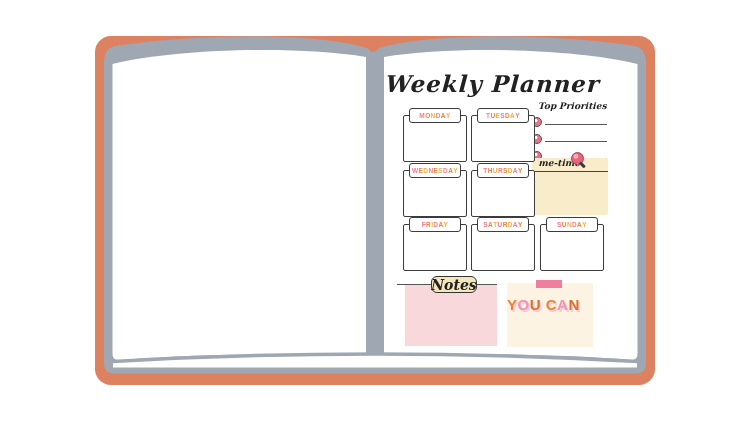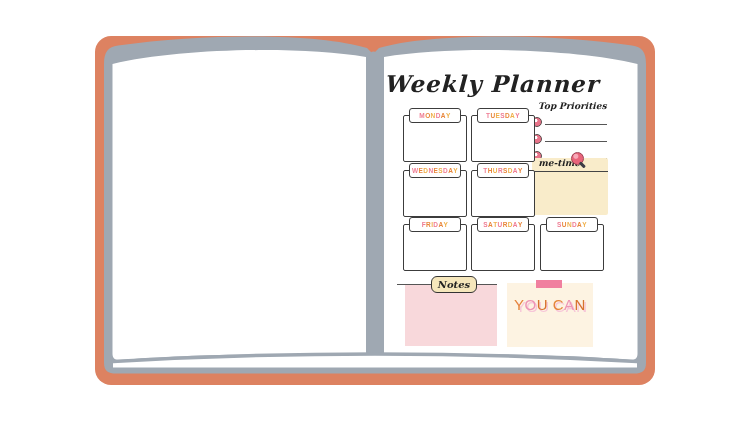--- a/index.html
+++ b/index.html
@@ -64,29 +64,29 @@
   .pin{position:absolute;left:39px;top:-6px;width:13px;height:13px;z-index:3;}
   .pin .lens{position:absolute;left:0;top:0;width:11px;height:11px;border-radius:50%;
     background:radial-gradient(circle at 35% 30%, #f8a9b8 0 2px, #e8647a 3px);border:1px solid #9c4052;}
   .pin .tail{position:absolute;left:9px;top:9px;width:7px;height:2.6px;background:#3d3d46;border-radius:1px;transform:rotate(45deg);transform-origin:0 50%;}
 
   
   .notes-line{position:absolute;left:20px;top:229px;width:100px;border-top:1.5px solid #555;}
   .notes-tab{
     position:absolute;left:54px;top:221px;width:44px;height:15px;background:#f5e6bb;
     border:1.3px solid #333;border-radius:6px;display:flex;align-items:center;justify-content:center;
-    font-size:10px;z-index:2;
+    font-size:14px;z-index:2;
   }
   .notes-box{position:absolute;left:28px;top:230px;width:92px;height:61px;background:#f8d8db;}
 
   
   .motivation-card{position:absolute;left:130px;top:228px;width:86px;height:64px;background:#fdf3e2;}
   .tape{position:absolute;left:29px;top:-3px;width:26px;height:8px;background:#f07f9f;}
   .motivation-line{
-    text-align:center;font-weight:400;font-size:15px;letter-spacing:.5px;line-height:1.0;
+    font-weight:700;font-size:15px;letter-spacing:.5px;line-height:1.0;
     font-family:"Liberation Sans",sans-serif;
   }
   .motivation-line.l0{margin-top:14px;}
   .motivation-line span{text-shadow:1.6px 1.6px 0 #f7c6d8;}
 </style>
 </head>
 <body>
 
 <div class="stage">
 

